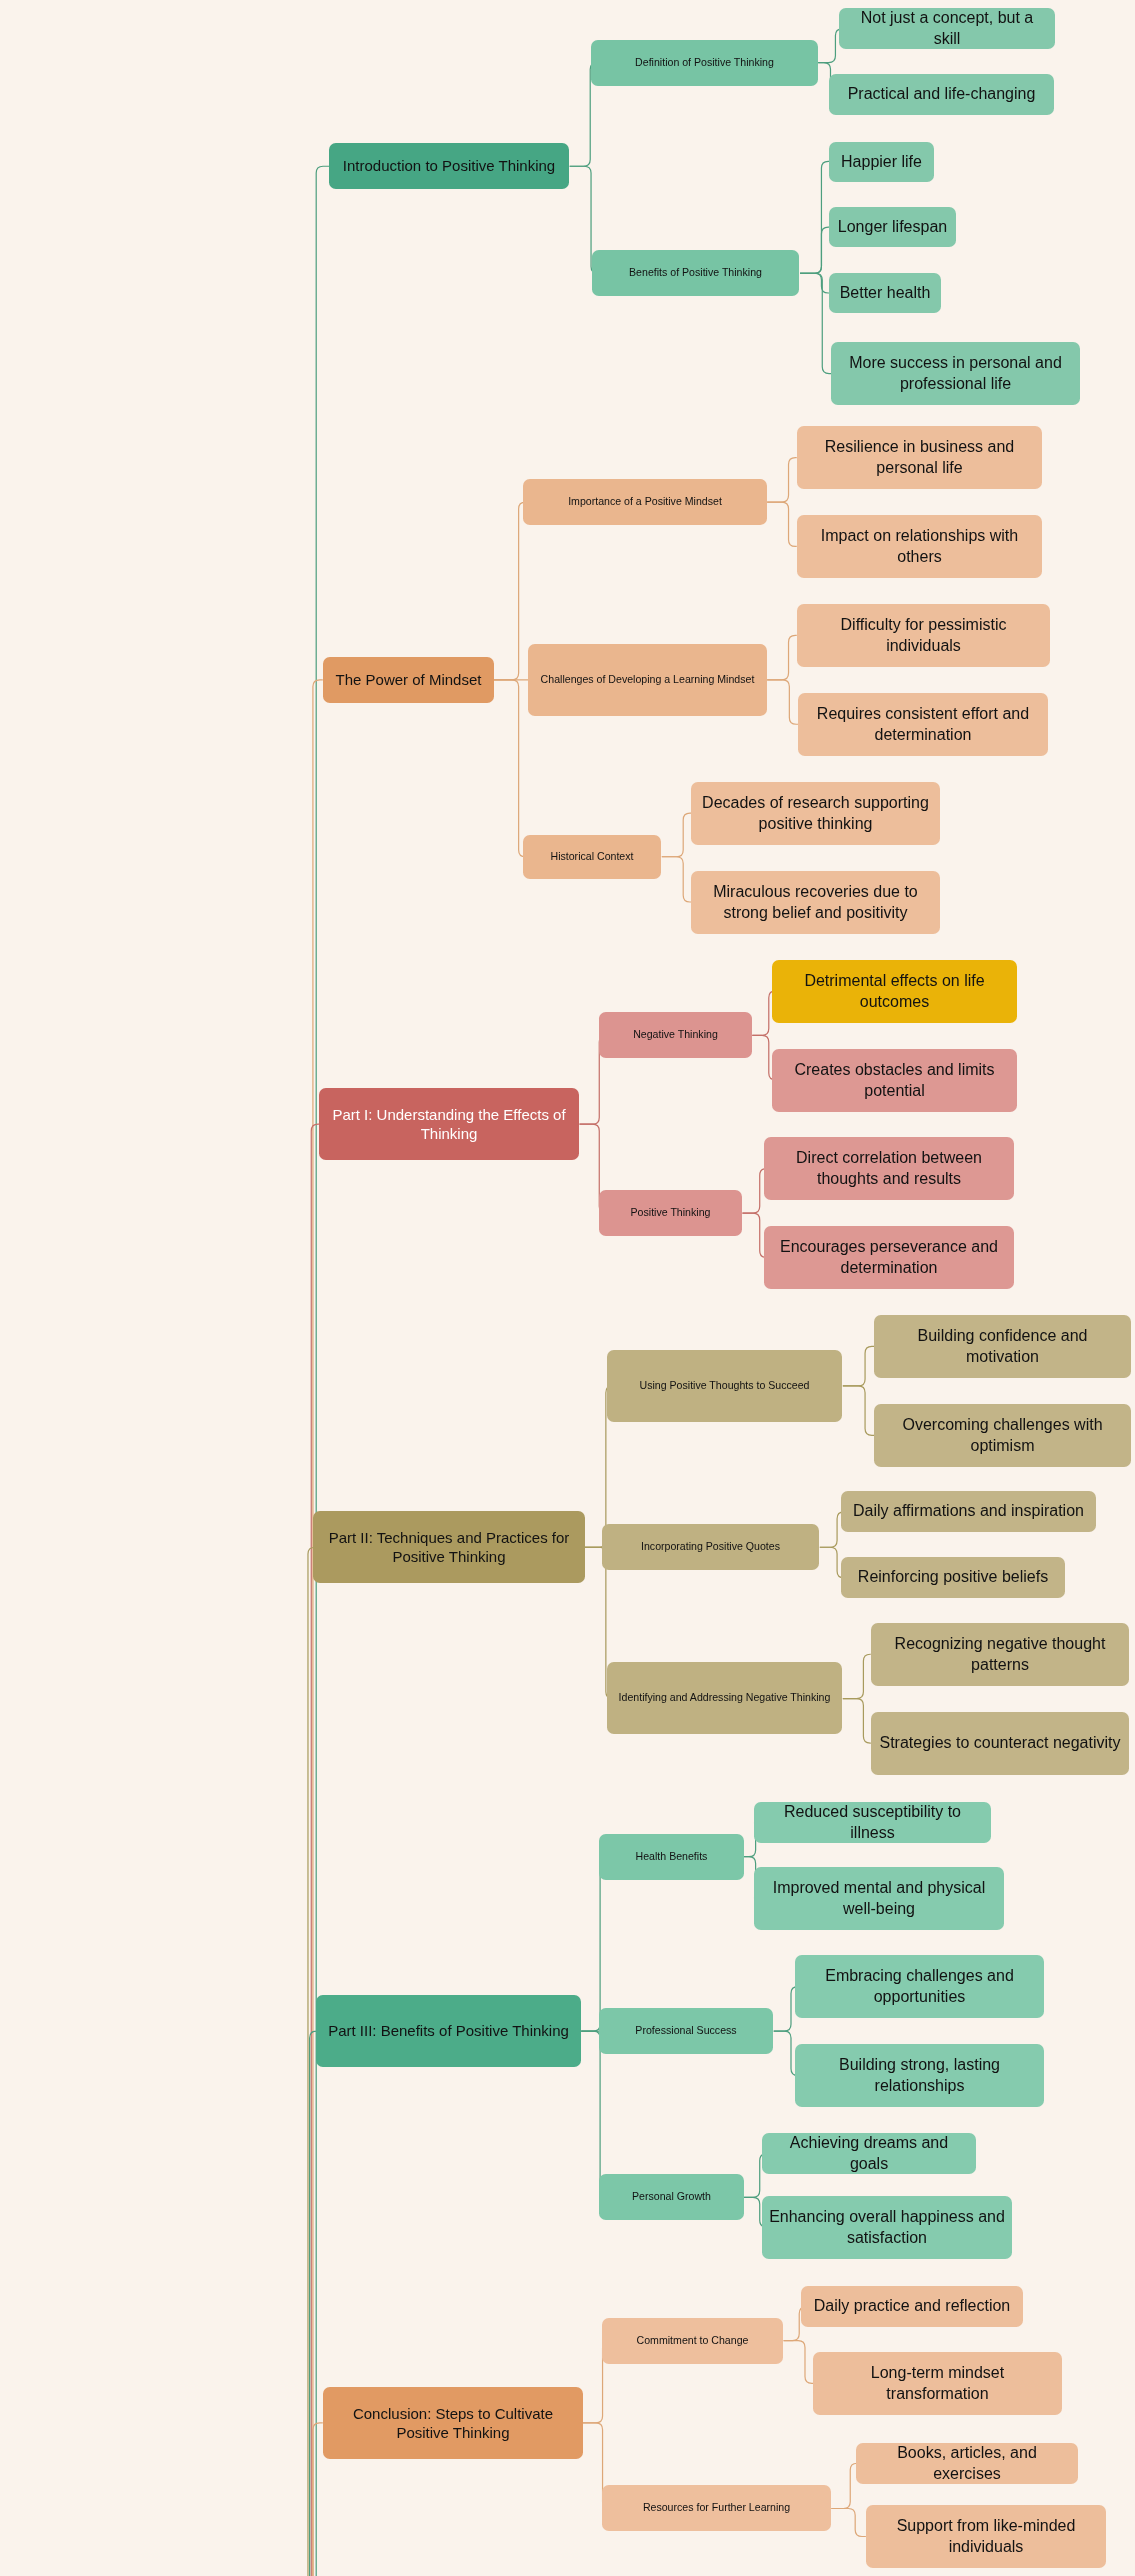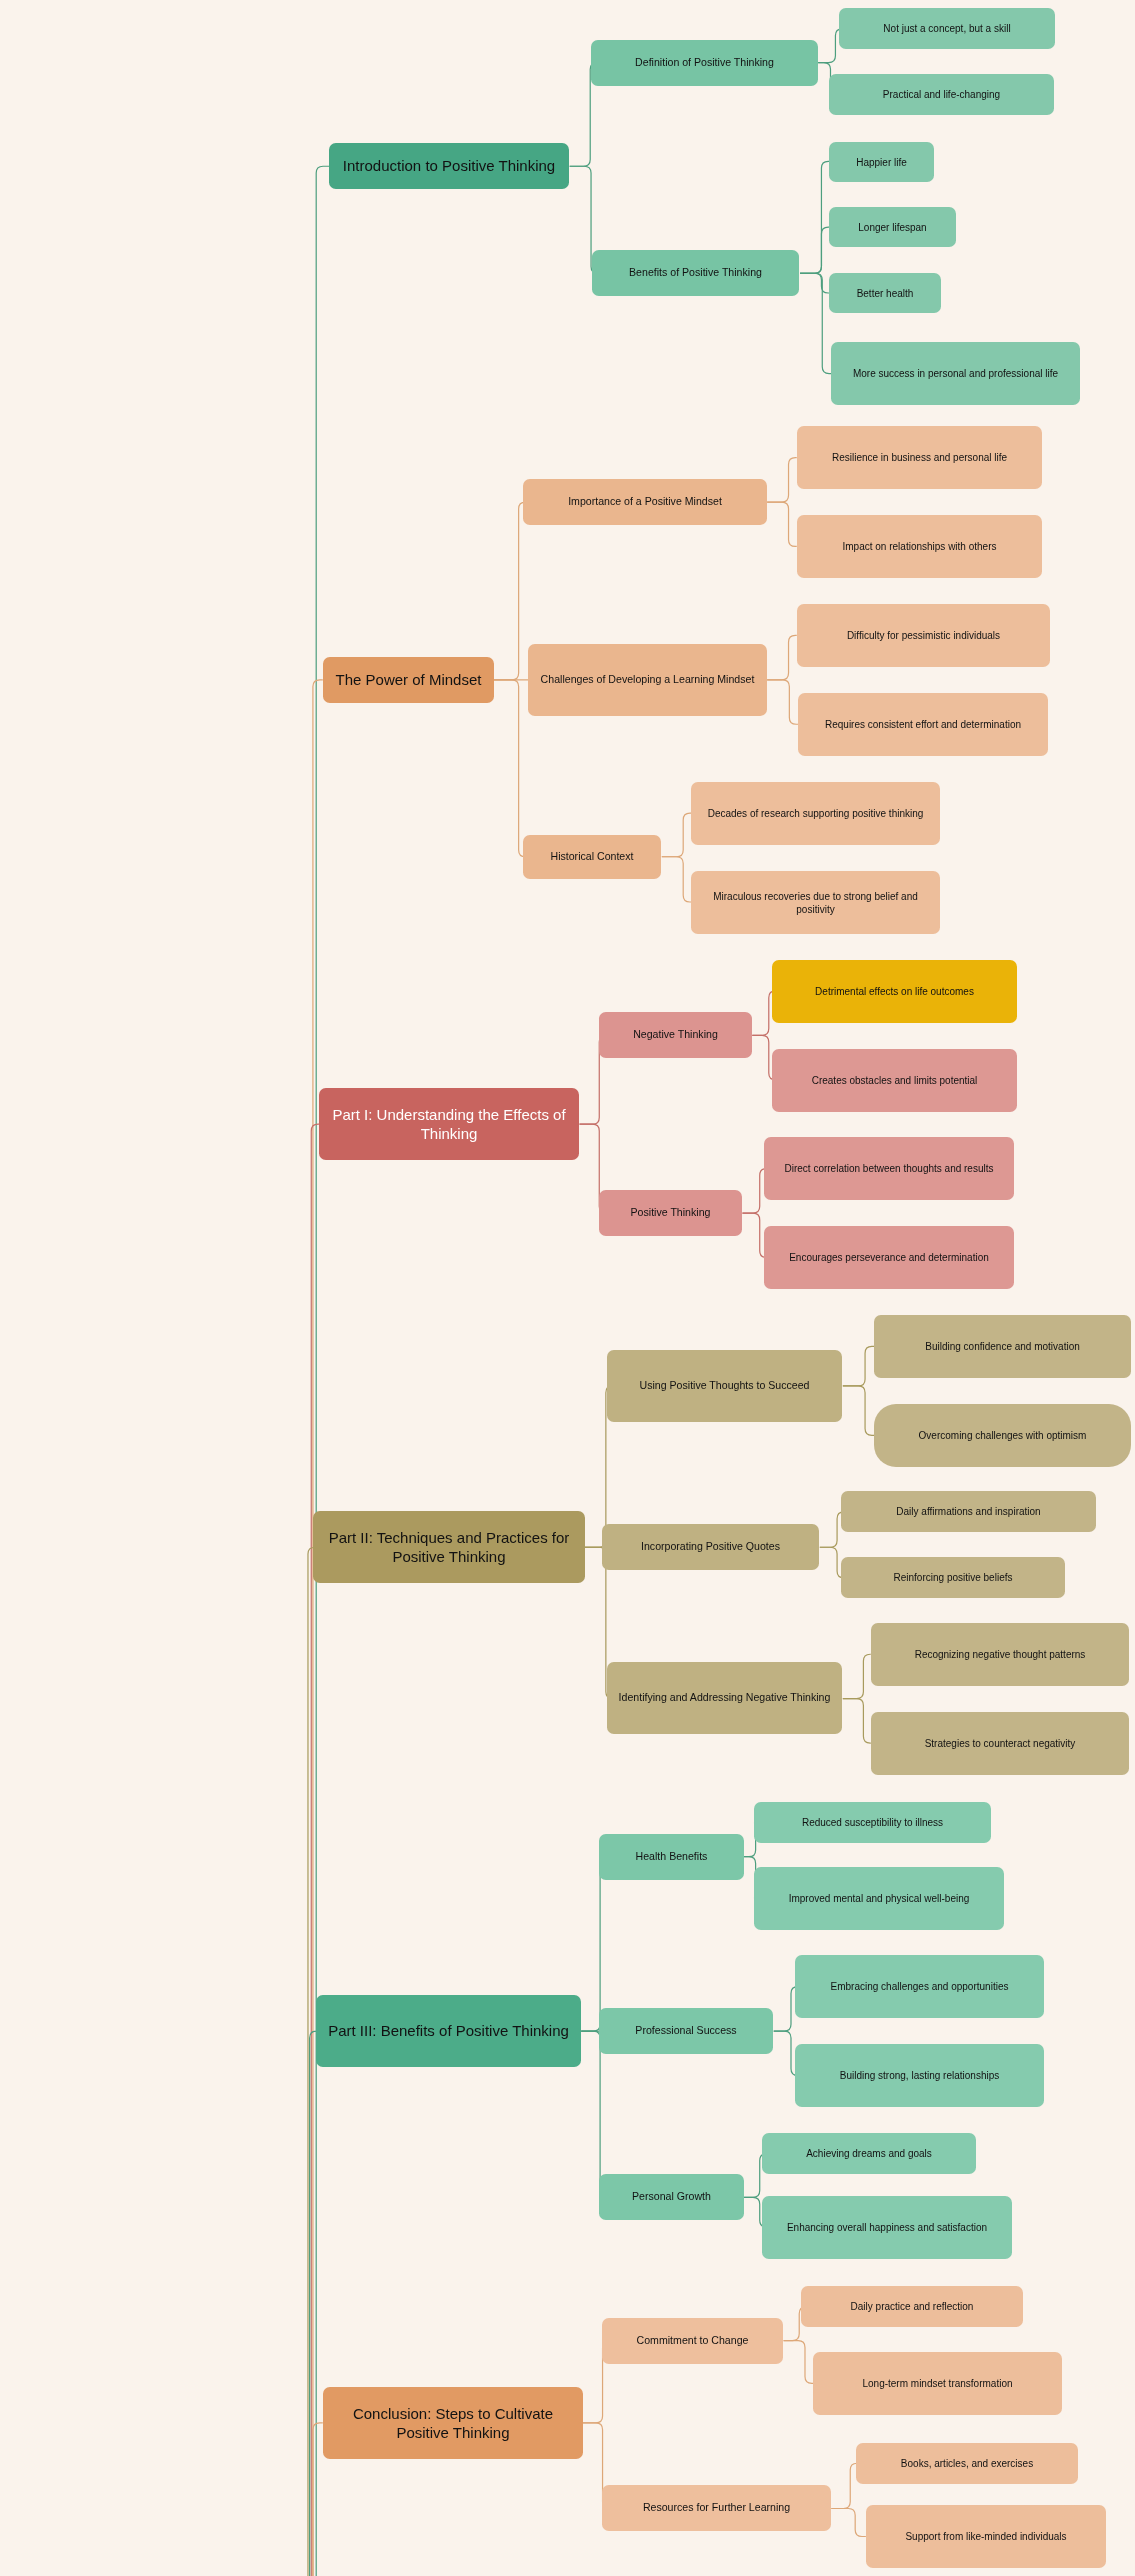--- a/index.html
+++ b/index.html
@@ -31,21 +31,21 @@
     text-align:center;
     border-radius:6.8px;
     color:#121212;
     line-height:1.30;
     padding:3px 6.8px;
     overflow:hidden;
     white-space:pre-line;
   }
   .lvl1{ font-size:15px; }
   .lvl2{ font-size:10.6px; }
-  .lvl3{ font-size:10px; }
+  .lvl3{ font-size:16px; }
 </style>
 </head>
 <body>
 
 <div id="map">
   <svg id="links" viewBox="0 0 1501 3405" width="1136" height="2576">
       <path d="M 365.46086956521737 3733.533546325879 L 408.66956521739127 3733.533546325879 Q 417.66956521739127 3733.533546325879 417.66956521739127 3724.533546325879 L 417.66956521739127 228.74760383386584 Q 417.66956521739127 219.74760383386584 426.66956521739127 219.74760383386584 L 435.0724637681159 219.74760383386584" fill="none" stroke="#4d9e7e" stroke-width="1.6"></path>
       <path d="M 752.6753623188405 219.74760383386584 L 770.8673913043477 219.74760383386584 Q 779.8673913043477 219.74760383386584 779.8673913043477 210.74760383386584 L 779.8673913043477 91.67731629392972 Q 779.8673913043477 82.67731629392972 788.8673913043477 82.67731629392972 L 780.955072463768 82.67731629392972" fill="none" stroke="#4d9e7e" stroke-width="1.6"></path>
       <path d="M 1081.155072463768 82.67731629392972 L 1094.996376811594 82.67731629392972 Q 1103.996376811594 82.67731629392972 1103.996376811594 73.67731629392972 L 1103.996376811594 47.075079872204476 Q 1103.996376811594 38.075079872204476 1112.996376811594 38.075079872204476 L 1109.4347826086955 38.075079872204476" fill="none" stroke="#4d9e7e" stroke-width="1.6"></path>
       <path d="M 1081.155072463768 82.67731629392972 L 1088.4702898550725 82.67731629392972 Q 1097.4702898550725 82.67731629392972 1097.4702898550725 91.67731629392972 L 1097.4702898550725 116.1038338658147 Q 1097.4702898550725 125.1038338658147 1106.4702898550725 125.1038338658147 L 1096.3826086956522 125.1038338658147" fill="none" stroke="#4d9e7e" stroke-width="1.6"></path>
@@ -122,21 +122,21 @@
       <div class="node lvl1" style="left: 319px; top: 1088px; width: 260px; height: 72px; background: rgb(200, 100, 95); color: rgb(255, 255, 255);">Part I: Understanding the Effects of Thinking</div>
       <div class="node lvl2" style="left: 599px; top: 1012px; width: 153px; height: 46px; background: rgb(220, 148, 144);">Negative Thinking</div>
       <div class="node lvl3" style="left: 772px; top: 960px; width: 245px; height: 63px; background: #eab308;">Detrimental effects on life outcomes</div>
       <div class="node lvl3" style="left: 772px; top: 1049px; width: 245px; height: 63px; background: rgb(221, 152, 147);">Creates obstacles and limits potential</div>
       <div class="node lvl2" style="left: 599px; top: 1190px; width: 143px; height: 46px; background: rgb(220, 148, 144);">Positive Thinking</div>
       <div class="node lvl3" style="left: 764px; top: 1137px; width: 250px; height: 63px; background: rgb(221, 152, 147);">Direct correlation between thoughts and results</div>
       <div class="node lvl3" style="left: 764px; top: 1226px; width: 250px; height: 63px; background: rgb(221, 152, 147);">Encourages perseverance and determination</div>
       <div class="node lvl1" style="left: 313px; top: 1511px; width: 272px; height: 72px; background: rgb(171, 154, 95);">Part II: Techniques and Practices for Positive Thinking</div>
       <div class="node lvl2" style="left: 607px; top: 1350px; width: 235px; height: 72px; background: rgb(191, 177, 130);">Using Positive Thoughts to Succeed</div>
       <div class="node lvl3" style="left: 874px; top: 1315px; width: 257px; height: 63px; background: rgb(194, 180, 136);">Building confidence and motivation</div>
-      <div class="node lvl3" style="left: 874px; top: 1404px; width: 257px; height: 63px; background: rgb(194, 180, 136); border-radius: 22px;">Overcoming challenges with optimism</div>
+      <div class="node lvl3" style="left: 874px; top: 1404px; width: 257px; height: 63px; background: rgb(194, 180, 136);">Overcoming challenges with optimism</div>
       <div class="node lvl2" style="left: 602px; top: 1524px; width: 217px; height: 46px; background: rgb(191, 177, 130);">Incorporating Positive Quotes</div>
       <div class="node lvl3" style="left: 841px; top: 1491px; width: 255px; height: 41px; background: rgb(194, 180, 136);">Daily affirmations and inspiration</div>
       <div class="node lvl3" style="left: 841px; top: 1557px; width: 224px; height: 41px; background: rgb(194, 180, 136);">Reinforcing positive beliefs</div>
       <div class="node lvl2" style="left: 607px; top: 1662px; width: 235px; height: 72px; background: rgb(191, 177, 130);">Identifying and Addressing Negative Thinking</div>
       <div class="node lvl3" style="left: 871px; top: 1623px; width: 258px; height: 63px; background: rgb(194, 180, 136);">Recognizing negative thought patterns</div>
       <div class="node lvl3" style="left: 871px; top: 1712px; width: 258px; height: 63px; background: rgb(194, 180, 136);">Strategies to counteract negativity</div>
       <div class="node lvl1" style="left: 316px; top: 1995px; width: 265px; height: 72px; background: rgb(76, 172, 137);">Part III: Benefits of Positive Thinking</div>
       <div class="node lvl2" style="left: 599px; top: 1834px; width: 145px; height: 46px; background: rgb(124, 199, 168);">Health Benefits</div>
       <div class="node lvl3" style="left: 754px; top: 1802px; width: 237px; height: 41px; background: rgb(133, 203, 174);">Reduced susceptibility to illness</div>
       <div class="node lvl3" style="left: 754px; top: 1867px; width: 250px; height: 63px; background: rgb(133, 203, 174);">Improved mental and physical well-being</div>

